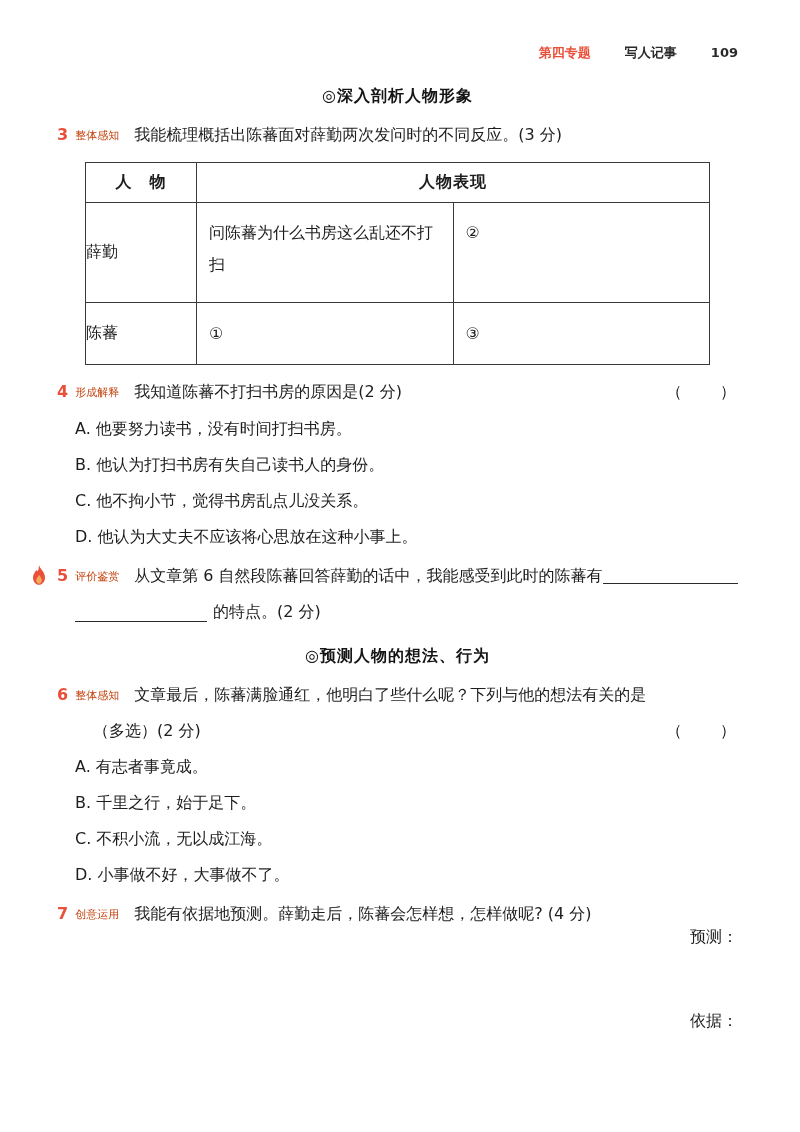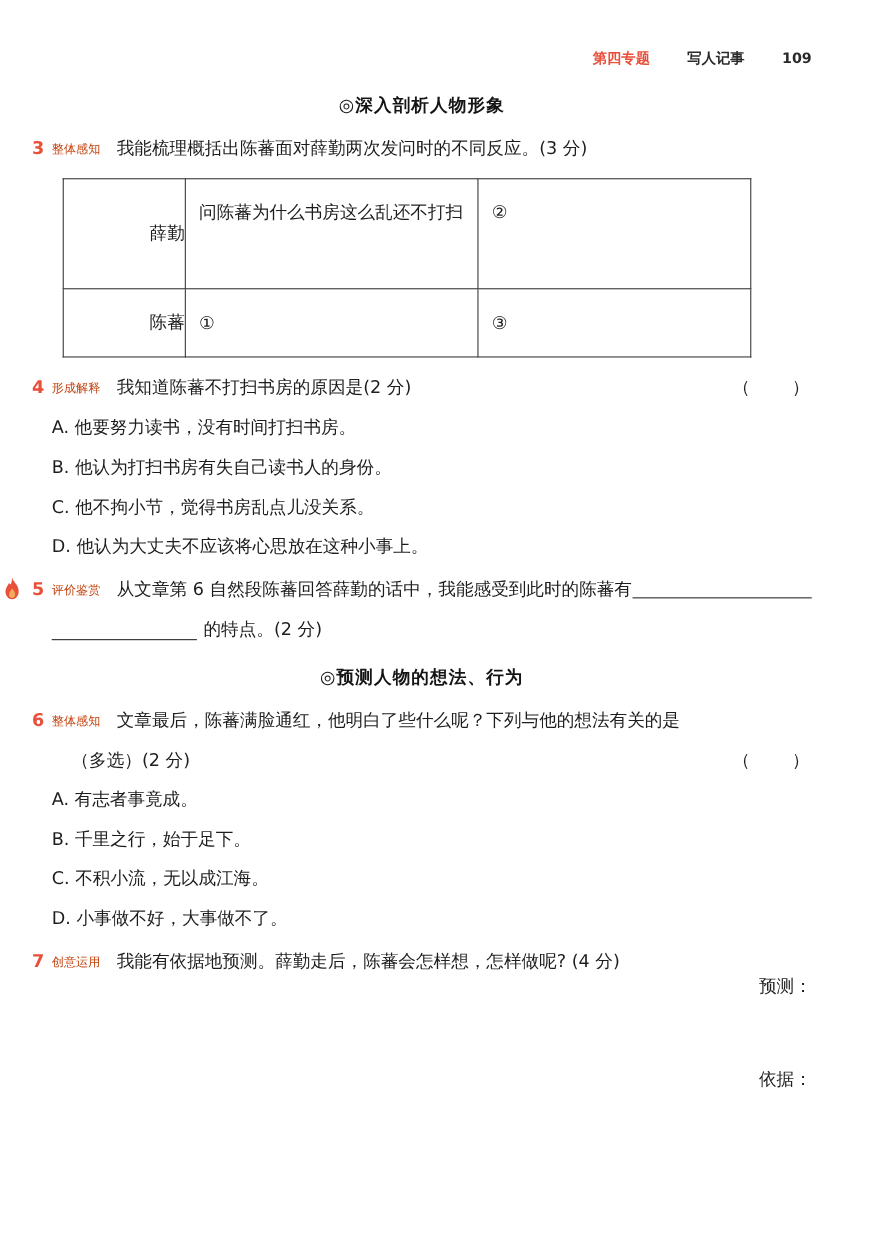--- a/index.html
+++ b/index.html
@@ -2,21 +2,21 @@
 <html><head>
 <meta charset="utf-8">
 <style>
   * { margin:0; padding:0; box-sizing:border-box; }
   html,body { background:#ffffff; }
   body {
     width:800px; height:1132px; overflow:hidden; position:relative;
     font-family:"DejaVu Sans","Liberation Sans",sans-serif;
     color:#1d1d1d;
   }
-  .page { padding:44px 62px 0 29px; }
+  .page { padding:44px 62px 0 57px; }
 
   
   .header {
     display:flex; justify-content:flex-end; align-items:baseline; gap:9px;
     font-size:13px; font-weight:bold; margin-bottom:24px;
   }
   .header .topic { color:#e8503a; }
   .header .hsec, .header .pnum { color:#2a2a2a;margin-left:25px; }
 
   
@@ -42,21 +42,21 @@
 
   
   table.q3-table { border-collapse:collapse; margin:14px 0 6px 28px; width:625px; table-layout:fixed; }
   .q3-table th, .q3-table td { border:1.6px solid #3a3a3a; font-size:16px; color:#1d1d1d; }
   .q3-table .c1 { width:111px; }
   .q3-table .c2 { width:266px; }
   .q3-table .c3 { width:248px; }
   .q3-table tr.t-head th { height:40px; text-align:center; font-weight:600; letter-spacing:1px; }
   .q3-table tr.t-row1 td { height:100px; }
   .q3-table tr.t-row2 td { height:62px; }
-  .q3-table td.person { text-align:right; vertical-align:middle; }
+  .q3-table td.person { text-align:left; vertical-align:middle; }
   .q3-table td.ans { padding:14px 12px; vertical-align:top; line-height:32px; }
   .q3-table tr.t-row2 td.ans { vertical-align:middle; padding-top:0; padding-bottom:0; }
 
   
   .blank { display:inline-block; border-bottom:1.3px solid #2b2b2b; height:20px; }
   .grow { flex:1 1 auto; }
   .w140 { width:132px; margin-right:6px; flex:0 0 auto; }
 
   
   .q5 { position:relative; }
@@ -83,20 +83,24 @@
   <div class="sec-title">◎深入剖析人物形象</div>
 
   <div class="q-line">
     <span class="q-num">3</span>
     <span class="q-tag">整体感知</span>
     <span class="q-text">我能梳理概括出陈蕃面对薛勤两次发问时的不同反应。(3 分)</span>
   </div>
 
   <table class="q3-table">
     <tbody>
+        <tr class="t-head">
+      <th class="c1">人　物</th>
+      <th colspan="2">人物表现</th>
+    </tr>
     <tr class="t-row1">
       <td class="c1 person">薛勤</td>
       <td class="c2 ans">问陈蕃为什么书房这么乱还不打扫</td>
       <td class="c3 ans">②</td>
     </tr>
     <tr class="t-row2">
       <td class="c1 person">陈蕃</td>
       <td class="c2 ans">①</td>
       <td class="c3 ans">③</td>
     </tr>

